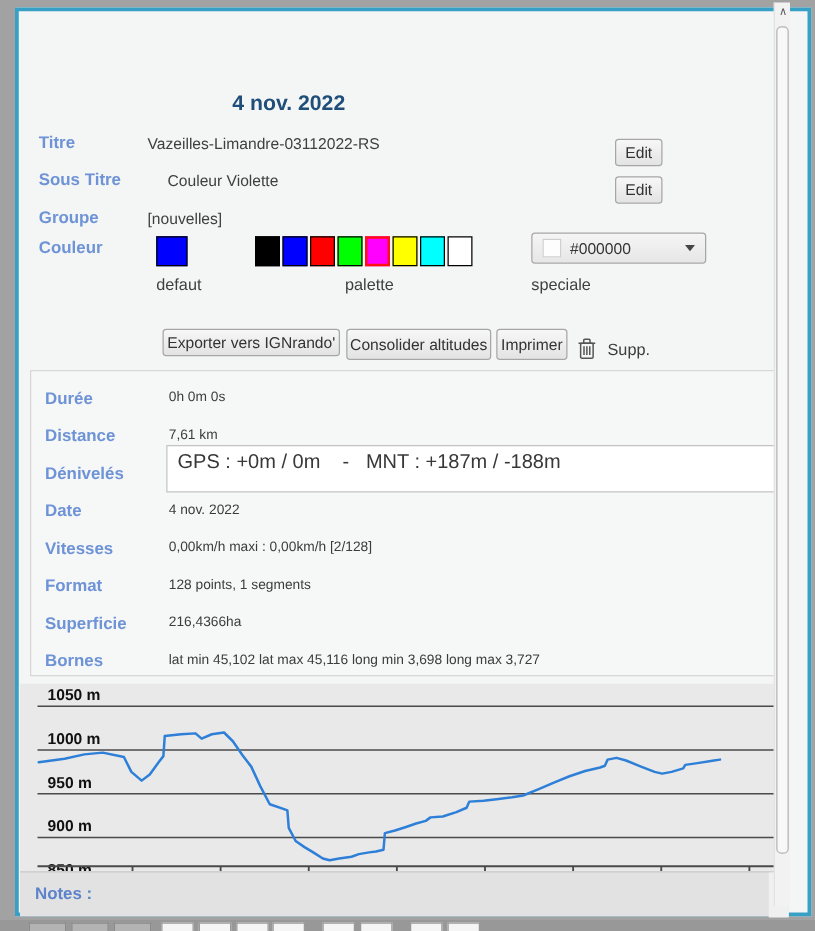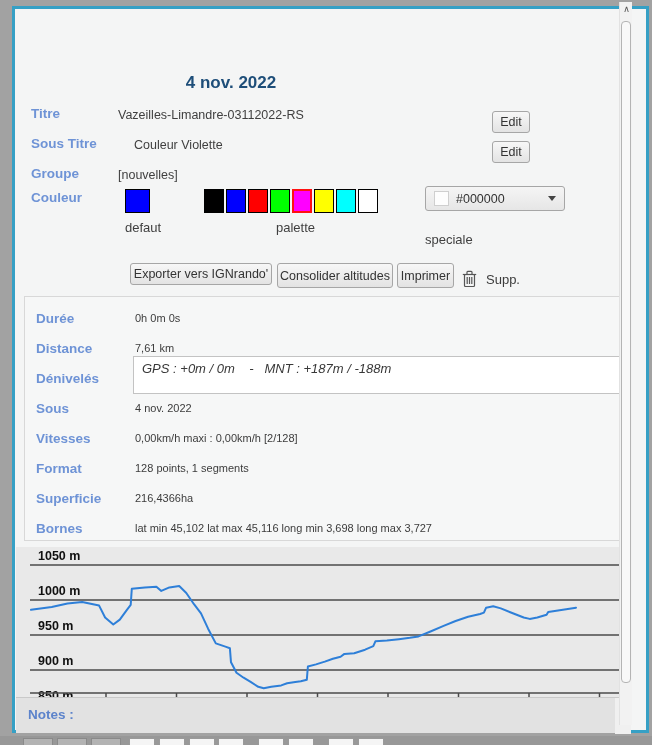--- a/index.html
+++ b/index.html
@@ -41,21 +41,21 @@
 
   .mini-label { font-size:13px; color:#3f3f3f; }
 
   .stats-box { left:24px; top:296px; width:606px; height:245px;
                border:1px solid #d8d8d8; background:#f6f7f7; }
   .slabel { font-size:13.5px; font-weight:bold; color:#6e93d6; position:absolute; left:36px; }
   .svalue { font-size:11px; color:#3c3c3c; position:absolute; left:135px; white-space:pre; }
 
   #deniveles-box { position:absolute; left:133px; top:356px; width:499px; height:38px;
                    background:#fff; border:1px solid #c3c3c3; }
-  #deniveles-box .dline { position:absolute; left:8px; font-size:13px; color:#383838; white-space:pre;font-style:italic; }
+  #deniveles-box .dline { position:absolute; left:8px; font-size:16px; color:#383838; white-space:pre; }
   .tiny-scroll { position:absolute; right:1px; font-size:8px; color:#777; line-height:8px; }
 
   #chart-region { position:absolute; left:16px; top:547px; width:615px; height:150px;
                   background:#e9e9e9; }
   #notes-panel { position:absolute; left:16px; top:697px; width:615px; height:36px;
                  background:#e2e2e2; border-top:1px solid #c9c9c9; }
   #notes-panel .gutter { position:absolute; right:0; top:0; width:16px; height:36px; background:#f0f0f0; }
   #notes-label { position:absolute; left:12px; top:9px; font-size:13.5px; font-weight:bold; color:#5c83cb; }
 
   #main-scrollbar { position:absolute; left:619px; top:2px; width:13px; height:723px;
@@ -97,21 +97,21 @@
 
   <div id="defaut-swatch" style="background: rgb(0, 0, 255);"></div>
   <div id="palette-swatches"><div class="swatch" style="background: rgb(0, 0, 0);"></div><div class="swatch" style="background: rgb(0, 0, 255);"></div><div class="swatch" style="background: rgb(255, 0, 0);"></div><div class="swatch" style="background: rgb(0, 255, 0);"></div><div class="swatch selected" style="background: rgb(255, 0, 255); border-color: rgb(255, 17, 17);"></div><div class="swatch" style="background: rgb(255, 255, 0);"></div><div class="swatch" style="background: rgb(0, 255, 255);"></div><div class="swatch" style="background: rgb(255, 255, 255);"></div></div>
   <div id="speciale-dropdown">
     <span class="mini-swatch"></span>
     <span class="dd-text">#000000</span>
     <span class="tri-down"></span>
   </div>
   <div class="abs mini-label" style="left:125px; top:220px;">defaut</div>
   <div class="abs mini-label" style="left:276px; top:220px;">palette</div>
-  <div class="abs mini-label" style="left:425px; top:232px;">speciale</div>
+  <div class="abs mini-label" style="left:425px; top:220px;">speciale</div>
 
   <button class="btn" style="left:130px; top:263px; width:142px; height:22px;">Exporter vers IGNrando'</button>
   <button class="btn" style="left:277px; top:263px; width:116px; height:25px;">Consolider altitudes</button>
   <button class="btn" style="left:397px; top:263px; width:57px; height:25px;">Imprimer</button>
   <span class="trash-wrap">
     <svg width="15" height="18" viewBox="0 0 15 18">
       <g stroke="#555" fill="none" stroke-width="1.2">
         <rect x="2.5" y="4.5" width="10" height="12" rx="1"></rect>
         <line x1="0.8" y1="4.5" x2="14.2" y2="4.5"></line>
         <path d="M5 4.5 V2.2 a0.8 0.8 0 0 1 0.8 -0.8 h3.4 a0.8 0.8 0 0 1 0.8 0.8 V4.5"></path>
@@ -131,21 +131,21 @@
   <div class="slabel" style="top:341px;">Distance</div>
   <div class="svalue" style="top:342px;">7,61 km</div>
 
   <div class="slabel" style="top:371px;">Dénivelés</div>
   <div id="deniveles-box">
     <div class="dline" style="top:4px;">GPS : +0m / 0m    -   MNT : +187m / -188m</div>
     <div class="tiny-scroll" style="top:1px;">∧</div>
     <div class="tiny-scroll" style="bottom:1px;">∨</div>
   </div>
 
-  <div class="slabel" style="top:401px;">Sous</div>
+  <div class="slabel" style="top:401px;">Date</div>
   <div class="svalue" style="top:402px;">4 nov. 2022</div>
 
   <div class="slabel" style="top:431px;">Vitesses</div>
   <div class="svalue" style="top:432px;">0,00km/h maxi : 0,00km/h [2/128]</div>
 
   <div class="slabel" style="top:461px;text-align:center;">Format</div>
   <div class="svalue" style="top:462px;">128 points, 1 segments</div>
 
   <div class="slabel" style="top:491px;">Superficie</div>
   <div class="svalue" style="top:492px;">216,4366ha</div>

